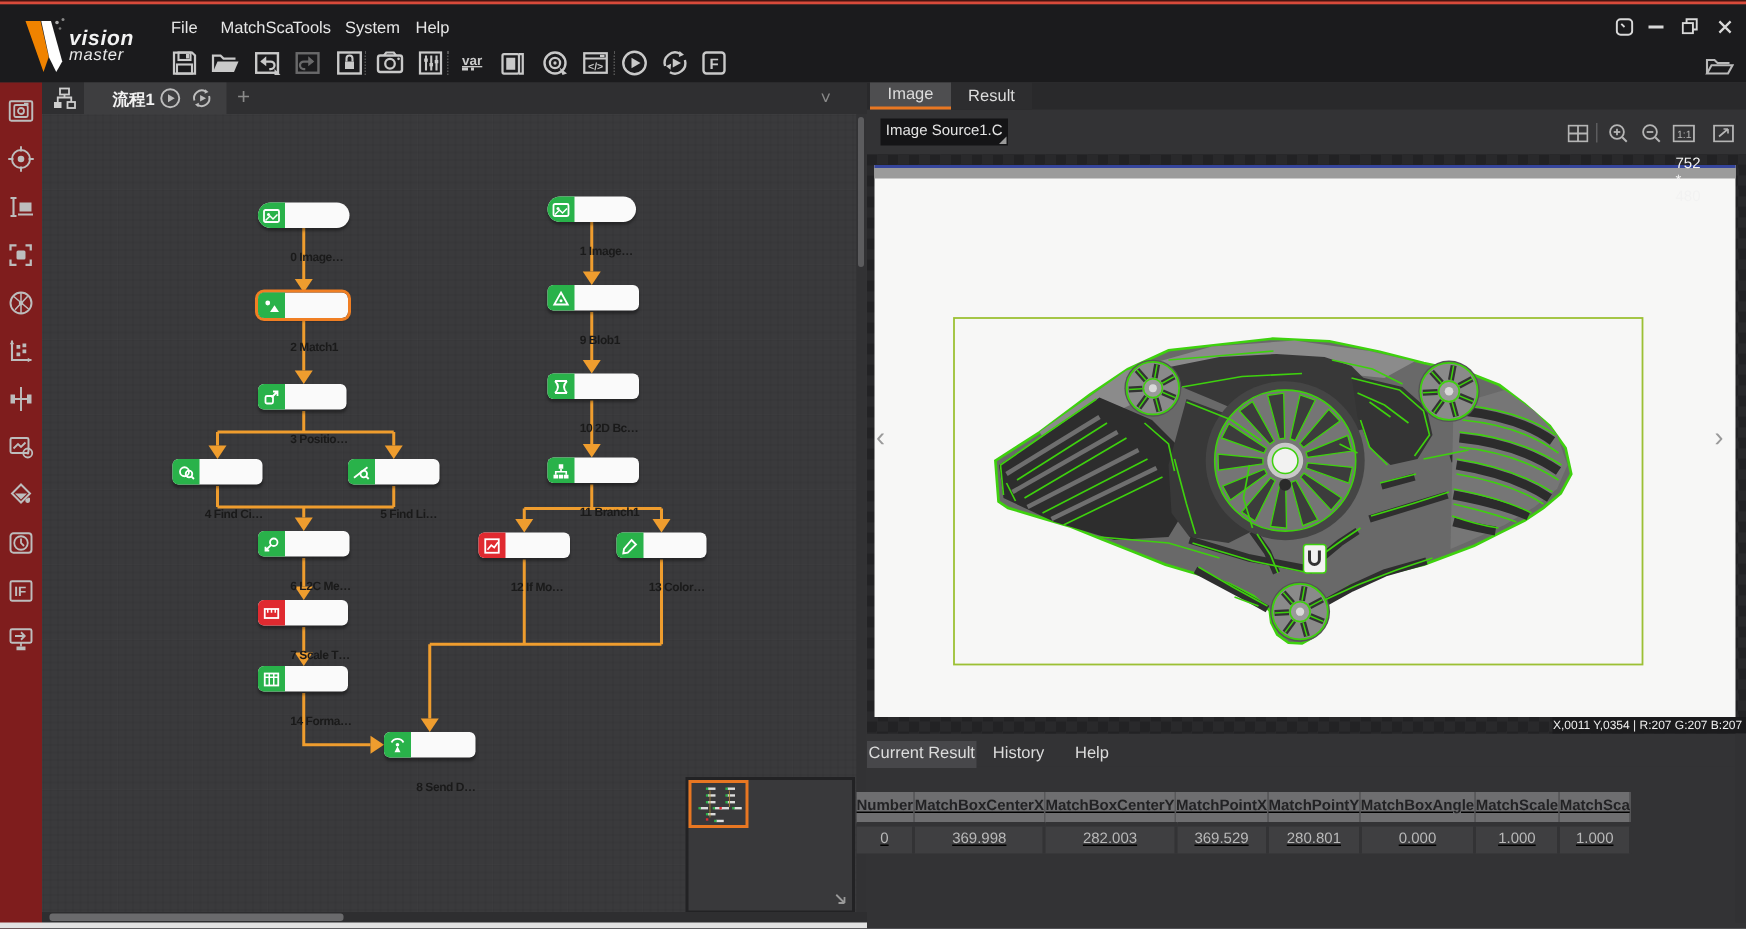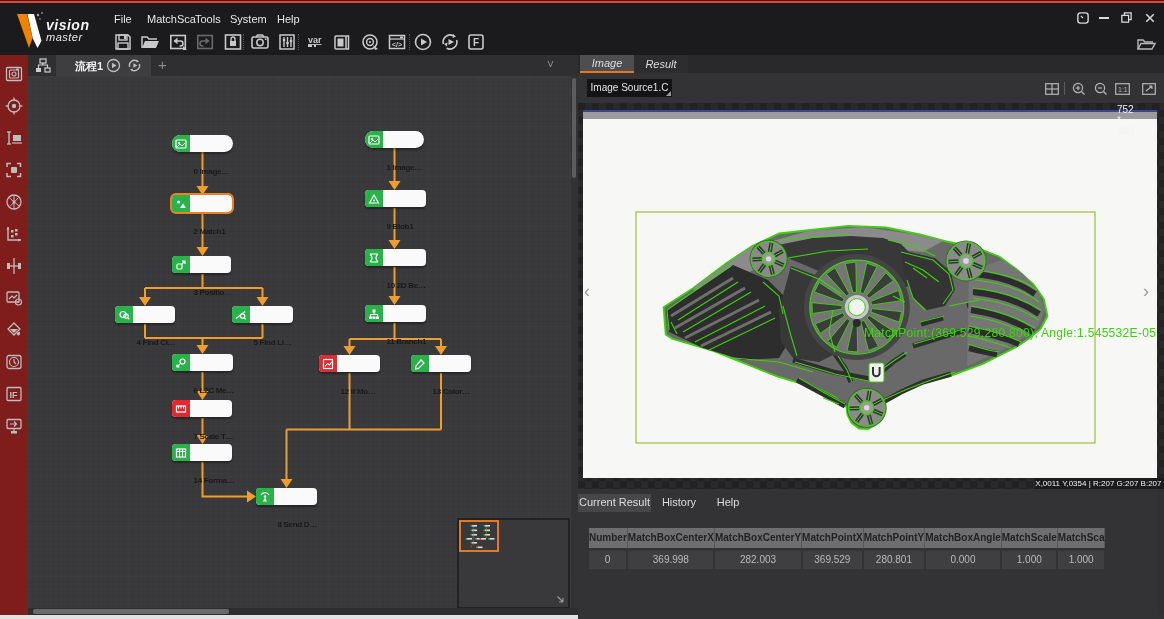--- a/index.html
+++ b/index.html
@@ -34,27 +34,27 @@
 .node .nic { position:absolute; left:0; top:0; width:18px; height:17px; border-radius:4px 0 0 4px; }
 .node .nlabel { position:absolute; left:21.5px; top:0;margin-top:28px; }
 .node.pill { border-radius:9px; }
 .node.pill .nic { border-radius:9px 0 0 9px; }
 .gic { background:#29b24a; }
 .ric { background:#e02a30; }
 .node.sel { outline:2px solid #f07f23; }
 .nic svg { position:absolute; left:3px; top:2.5px; width:12px; height:12px; }
 
 #rpanel { left:578px; top:55px; width:586px; height:564px; background:#333335; }
-#rtabs { left:578px; top:55px; width:586px; height:18px; background:#29292b;font-style:italic; }
+#rtabs { left:578px; top:55px; width:586px; height:18px; background:#29292b; }
 .rtab { position:absolute; top:0; height:18px; font-size:11px; color:#dcdcdc; text-align:center; }
 #viewer { left:578px; top:103px; width:586px; height:386px; background:#242426; }
 #imgwhite { left:583px; top:110px; width:574px; height:368px; background:#f7f7f6; }
 
 #btabs { left:578px; top:494px; width:586px; height:17px; background:#333335; }
-table#res { position:absolute; left:589px; top:528px; border-collapse:collapse; font-size:10px; }
+table#res { position:absolute; left:571px; top:528px; border-collapse:collapse; font-size:10px;text-decoration:underline; }
 #res th { background:#6e6e70; color:#222224; font-weight:bold; height:21px; border-right:1px solid #58585a; }
 #res td { background:#3f3f41; color:#b9b9b9; text-align:center; height:20px; border-right:2px solid #333335; border-top:3px solid #333335;}
 </style>
 </head>
 <body>
 <div id="page">
   <div id="redline" class="abs"></div>
   <div id="titlebar" class="abs">
 
     <svg class="abs" style="left:13px;top:7px" width="40" height="42" viewBox="0 0 40 42">
@@ -710,21 +710,20 @@
       <path d="M342 200 L330 188 L324 170"></path>
       <path d="M180 172 L196 186 L200 204"></path>
       <path d="M240 288 L256 294"></path>
             <path d="M88 212 L94 224"></path>
       <path d="M310 186 L322 192"></path>
       <path d="M330 158 L344 168"></path>
     </g>
     <rect x="286" y="253" width="15" height="19" rx="2" fill="#f2f2f1" stroke="#3ed10e" stroke-width="1"></rect>
     <path d="M290 257 v6 a3.3 3.3 0 0 0 6.6 0 v-6" fill="none" stroke="#333" stroke-width="2"></path>
   </svg>
-  <div class="abs" style="left:864px;top:326px;color:#3bd40e;font-size:12px;letter-spacing:0.32px;white-space:nowrap">MatchPoint:(369.529,280.800), Angle:1.545532E-05</div>
   <div class="abs" style="left:1035px;top:478px;width:129px;height:11px;background:#1b1b1d;color:#efefef;font-size:8px;line-height:11px;text-align:center;white-space:nowrap">X,0011 Y,0354 | R:207 G:207 B:207&nbsp;</div>
 
   <div id="btabs" class="abs">
     <div class="rtab" style="left:0px;width:73px;background:#47474a;line-height:17px;font-size:11px">Current Result</div>
     <div class="rtab" style="left:76px;width:50px;line-height:17px;font-size:11px">History</div>
     <div class="rtab" style="left:130px;width:40px;line-height:17px;font-size:11px">Help</div>
   </div>
   <table id="res">
     <tbody>
         <tr>

